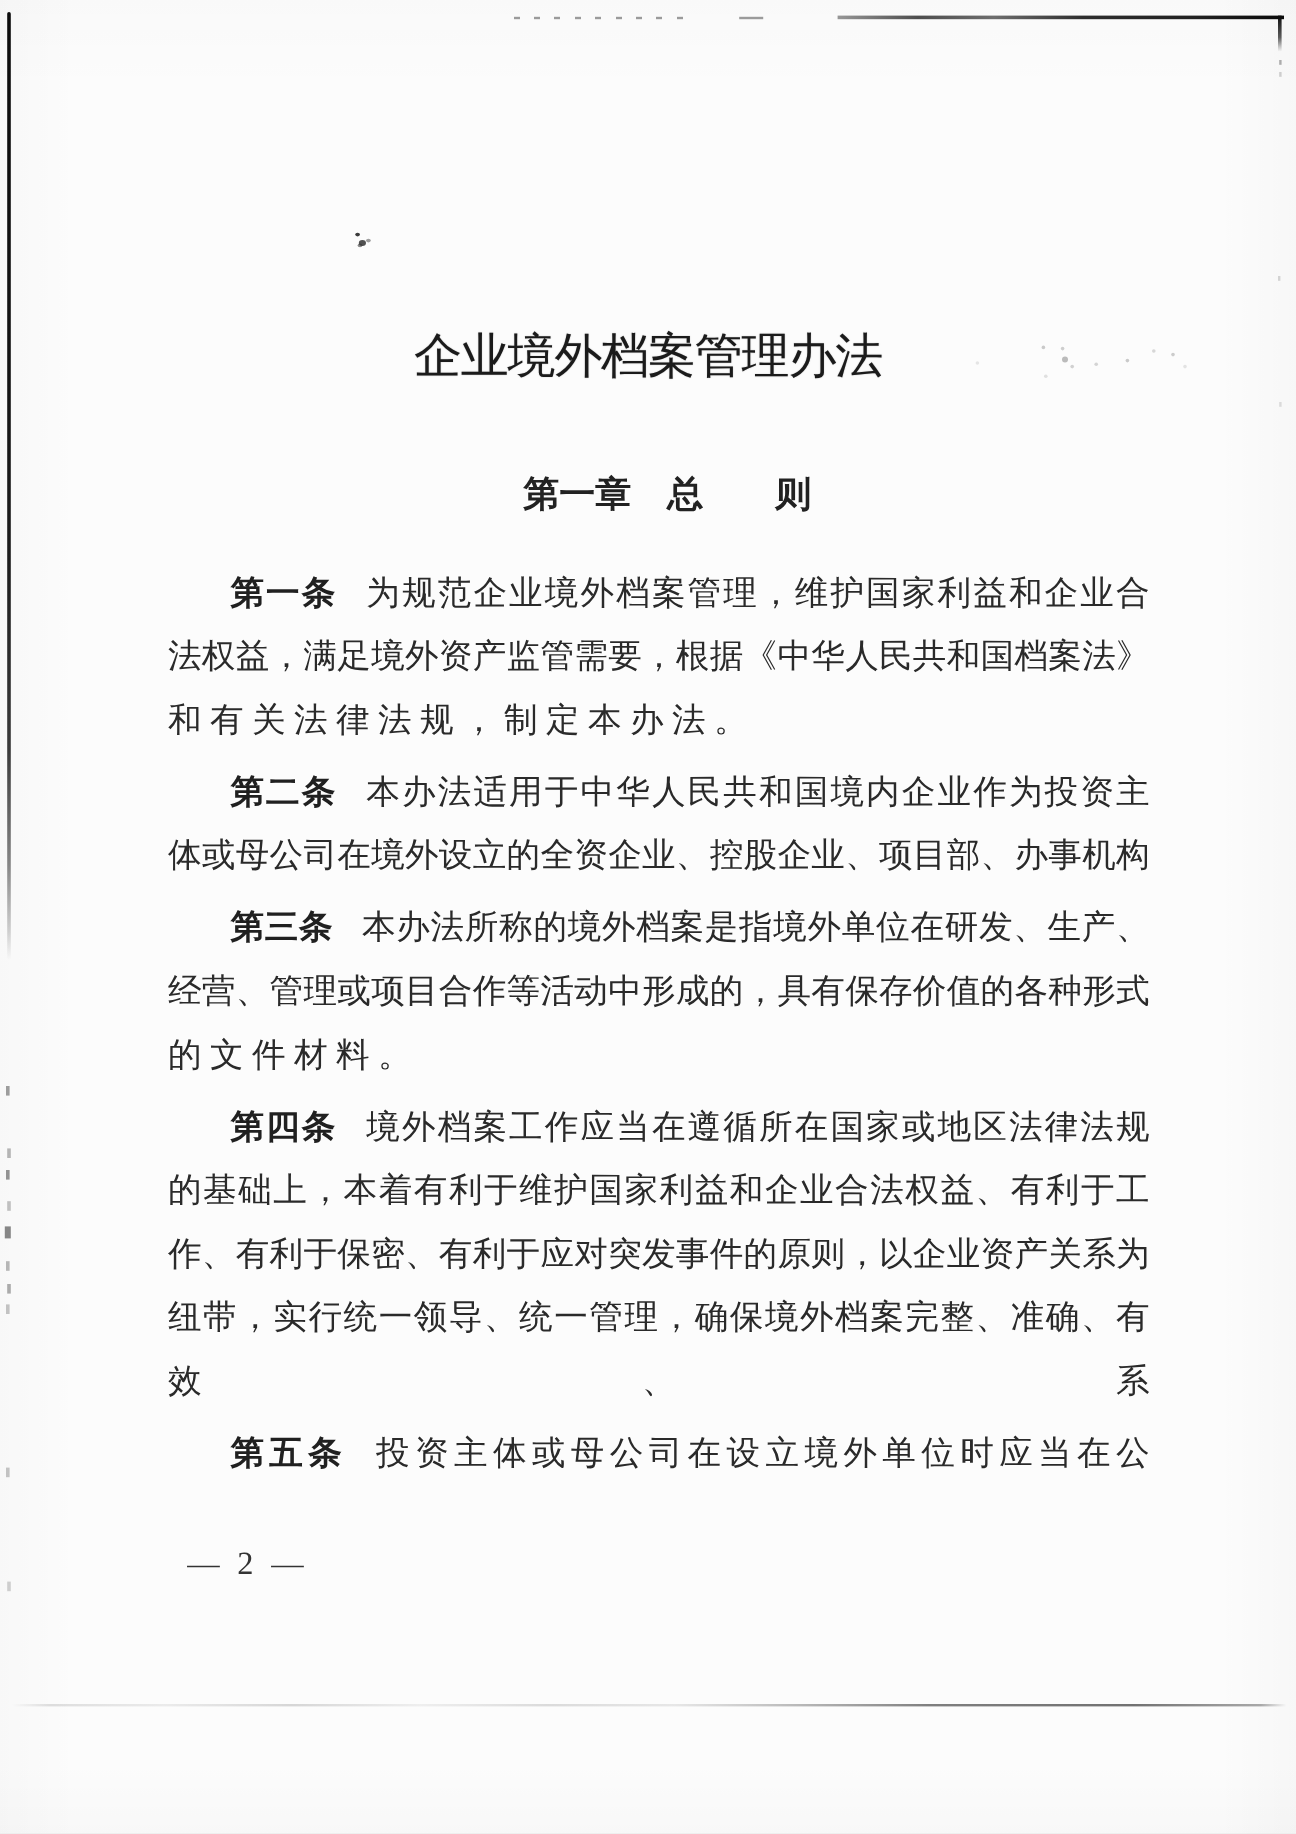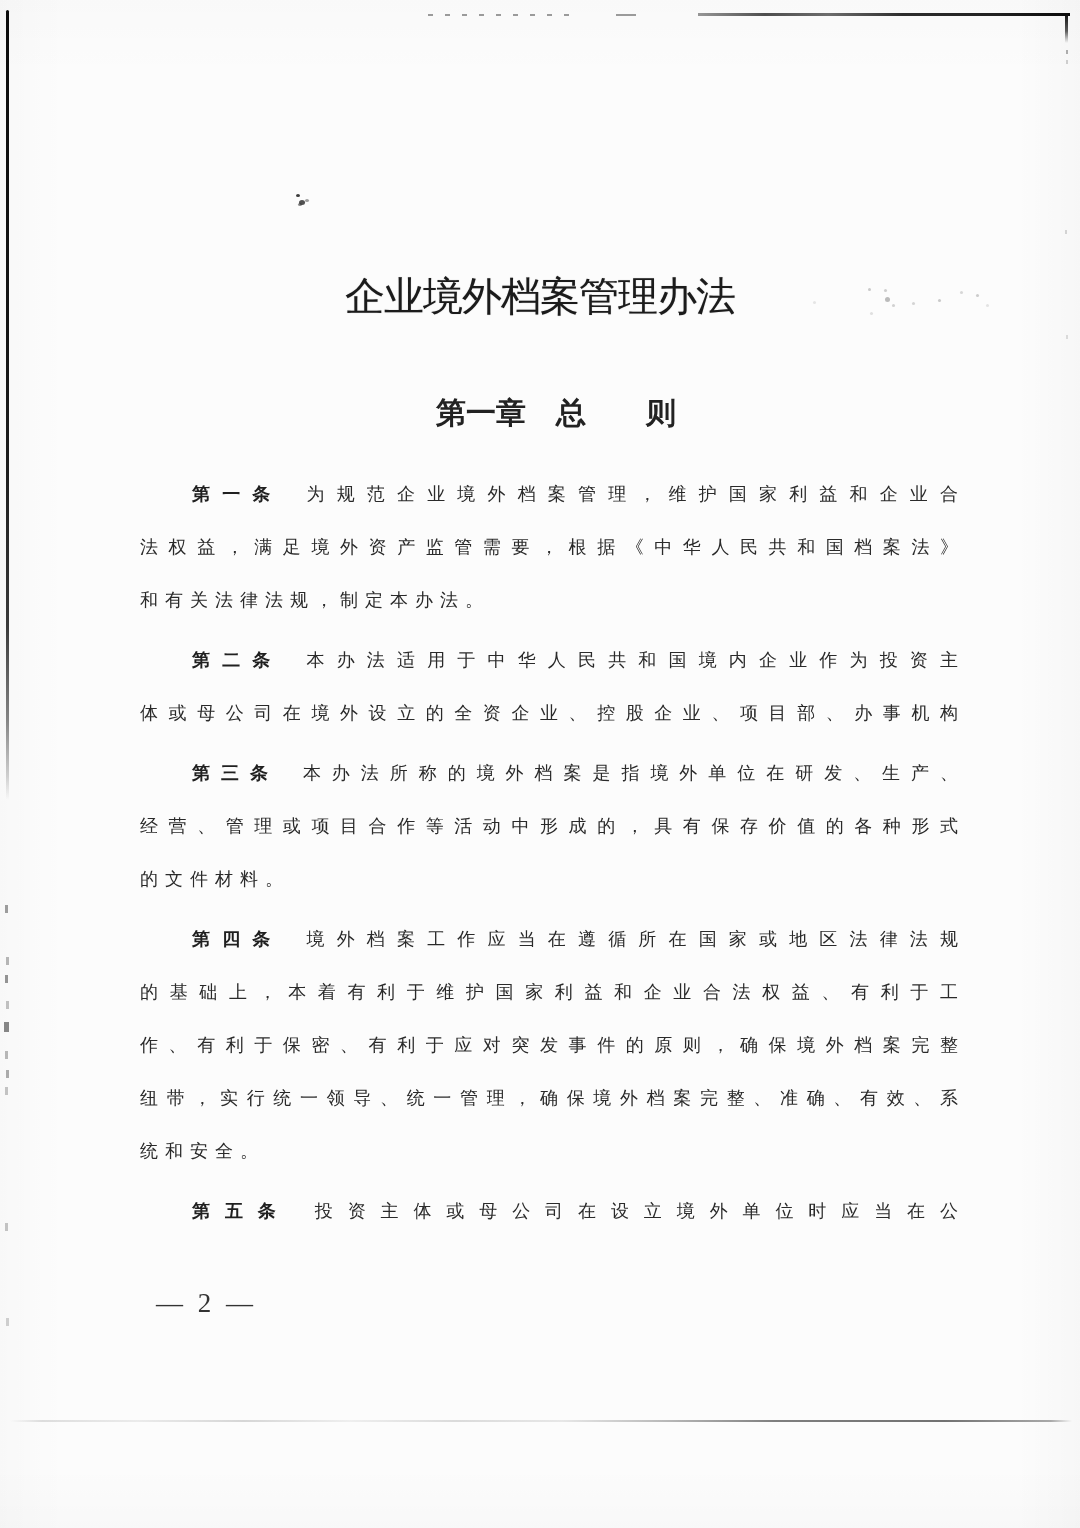--- a/index.html
+++ b/index.html
@@ -44,21 +44,21 @@
     font-size: 30px;
     line-height: 42px;
     font-weight: bold;
     color: #222222;
   }
   .doc-body {
     position: absolute;
     top: 468px;
     left: 140px;
     width: 818px;
-    font-size: 18px;
+    font-size: 28px;
     color: #2a2a2a;
   }
   .para { margin: 0 0 7px 0; }
   .line {
     line-height: 53px;
     text-align: justify;
     white-space: nowrap;
   }
   .line.stretch {
     white-space: normal;
@@ -189,23 +189,22 @@
         <div class="line stretch">体或母公司在境外设立的全资企业、控股企业、项目部、办事机构</div>
       </div>
       <div class="para">
         <div class="line first stretch"><span class="article-label">第三条</span><span>本办法所称的境外档案是指境外单位在研发、生产、</span></div>
         <div class="line stretch">经营、管理或项目合作等活动中形成的，具有保存价值的各种形式</div>
         <div class="line">的文件材料。</div>
       </div>
       <div class="para">
         <div class="line first stretch"><span class="article-label">第四条</span><span>境外档案工作应当在遵循所在国家或地区法律法规</span></div>
         <div class="line stretch">的基础上，本着有利于维护国家利益和企业合法权益、有利于工</div>
-        <div class="line stretch">作、有利于保密、有利于应对突发事件的原则，确保境外档案完整</div>
+        <div class="line stretch">作、有利于保密、有利于应对突发事件的原则，以企业资产关系为</div>
         <div class="line stretch">纽带，实行统一领导、统一管理，确保境外档案完整、准确、有效、系</div>
-        <div class="line">统和安全。</div>
       </div>
       <div class="para">
         <div class="line first stretch"><span class="article-label">第五条</span><span>投资主体或母公司在设立境外单位时应当在公</span></div>
       </div>
     </div>
 
   <div class="page-number">— 2 —</div>
 
 </div>
 

